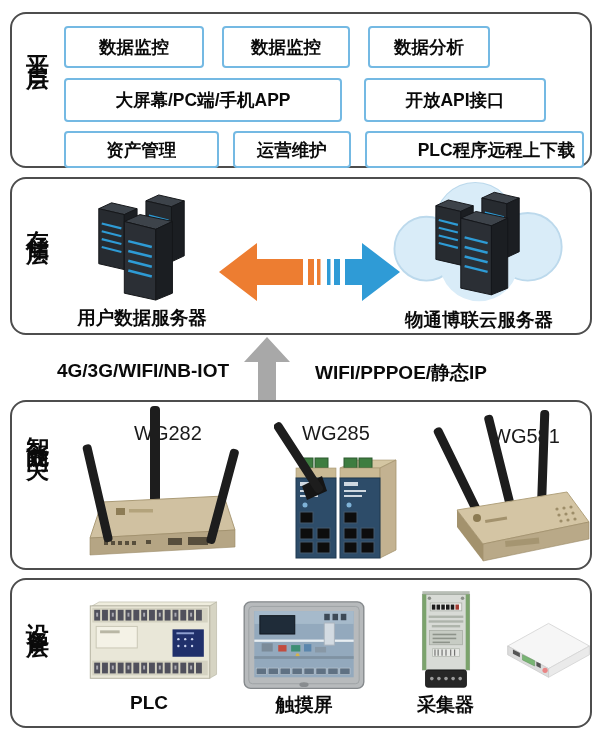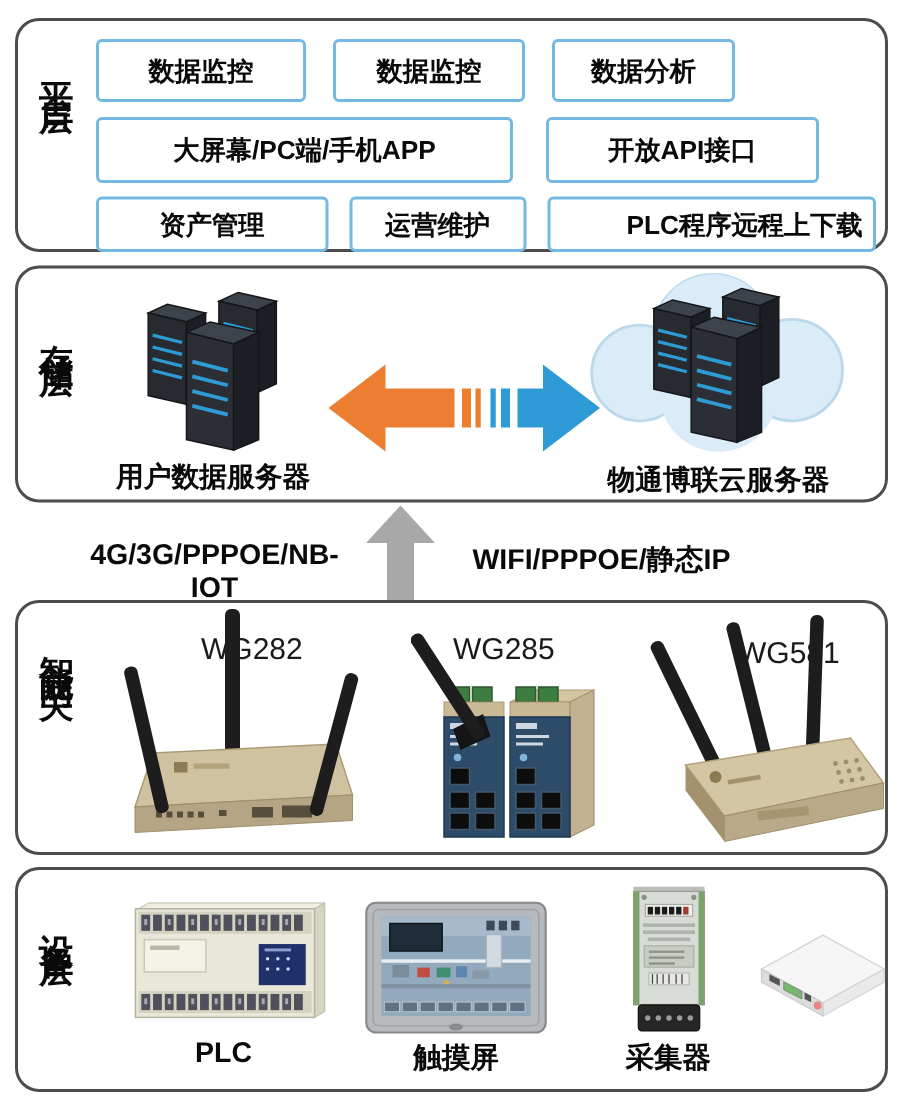--- a/index.html
+++ b/index.html
@@ -113,21 +113,21 @@
           <circle cx="152" cy="70" r="36" fill="#d9ecf8" stroke="#bcd9ec" stroke-width="2"></circle>
           <circle cx="100" cy="86" r="42" fill="#d9ecf8"></circle>
           <circle cx="96" cy="44" r="42" fill="#d9ecf8"></circle>
         </g>
         <use href="#server-stack-def" transform="translate(50,10) scale(1.02)"></use>
       </svg>
       <div class="figure-label">物通博联云服务器</div>
     </div>
   </div>
 
-  <div class="uplink-label" style="left:48px;top:360px;width:190px;">4G/3G/PPPOE/NB-IOT</div>
+  <div class="uplink-label" style="left:48px;top:360px;width:190px;">4G/3G/WIFI/NB-IOT</div>
   <svg style="position:absolute;left:244px;top:337px;" width="46" height="63" viewBox="0 0 46 63">
     <polygon points="23,0 46,25 32,25 32,63 14,63 14,25 0,25" fill="#a8a8a8"></polygon>
   </svg>
   <div class="uplink-label" style="left:296px;top:360px;width:210px;">WIFI/PPPOE/静态IP</div>
 
   <div class="layer-box" id="gateway-box">
     <div class="vlabel" style="left:14px;top:16px;">智能网关</div>
 
     <div class="model-label" style="left:122px;top:20px;">WG282</div>
     <svg style="position:absolute;left:60px;top:4px;" width="175" height="160" viewBox="0 0 175 160">

